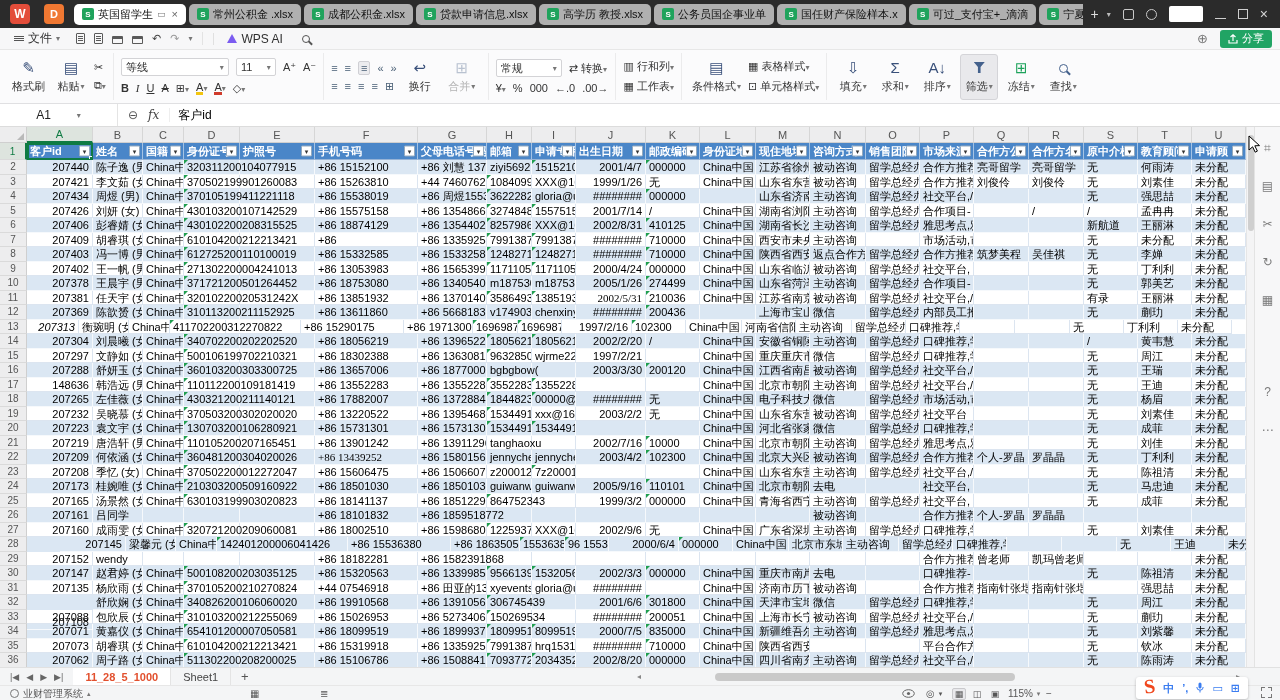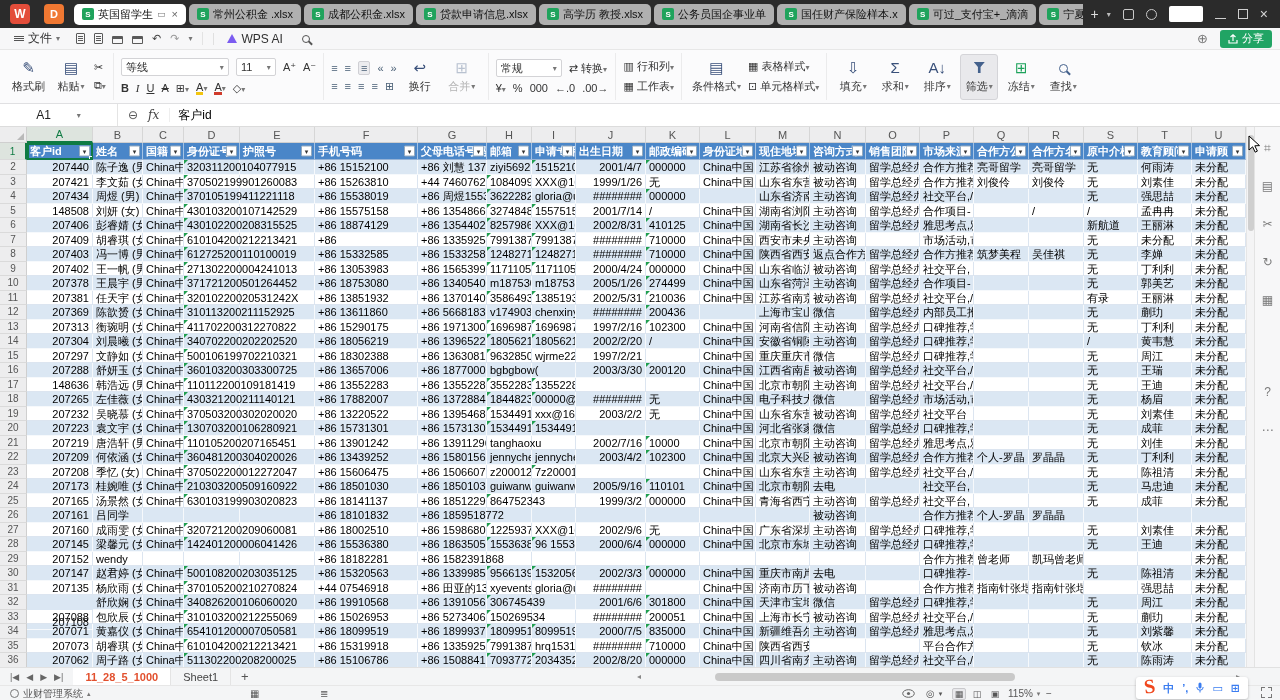--- a/index.html
+++ b/index.html
@@ -540,21 +540,21 @@
           <div class="cell" style="width: 54px;">留学总经办</div>
           <div class="cell" style="width: 54px;">社交平台,/</div>
           <div class="cell" style="width: 55px;"></div>
           <div class="cell" style="width: 55px;"></div>
           <div class="cell" style="width: 54px;">无</div>
           <div class="cell" style="width: 54px;">强思喆</div>
           <div class="cell" style="width: 54px;">未分配</div>
         </div>
         <div class="g-row">
           <div class="rn">5</div>
-          <div class="cell num" style="width: 66px;">148508</div>
+          <div class="cell num" style="width: 66px;">207426</div>
           <div class="cell" style="width: 50px;">刘妍 (女)</div>
           <div class="cell" style="width: 41px;">China中国</div>
           <div class="cell ovf tri" style="width: 56px;">430103200107142529</div>
           <div class="cell" style="width: 75px;"></div>
           <div class="cell" style="width: 103px;">+86 15575158</div>
           <div class="cell" style="width: 69px;">+86 1354866895</div>
           <div class="cell tri" style="width: 45px;">327484864</div>
           <div class="cell tri" style="width: 44px;">155751588</div>
           <div class="cell num" style="width: 70px;">2001/7/14</div>
           <div class="cell" style="width: 54px;">/</div>
@@ -693,21 +693,21 @@
           <div class="rn">11</div>
           <div class="cell num" style="width: 66px;">207381</div>
           <div class="cell" style="width: 50px;">任天宇 (女</div>
           <div class="cell" style="width: 41px;">China中国</div>
           <div class="cell ovf tri" style="width: 56px;">32010220020531242X</div>
           <div class="cell" style="width: 75px;"></div>
           <div class="cell" style="width: 103px;">+86 13851932</div>
           <div class="cell" style="width: 69px;">+86 1370140948</div>
           <div class="cell tri" style="width: 45px;">3586493</div>
           <div class="cell tri" style="width: 44px;">1385193 26</div>
-          <div class="cell num" style="width: 70px;">2002/5/31</div>
+          <div class="cell num" style="width: 70px; font-family: Liberation Serif, serif;">2002/5/31</div>
           <div class="cell tri" style="width: 54px;">210036</div>
           <div class="cell" style="width: 56px;">China中国</div>
           <div class="cell" style="width: 54px;">江苏省南京</div>
           <div class="cell" style="width: 56px;">被动咨询</div>
           <div class="cell" style="width: 54px;">留学总经办</div>
           <div class="cell" style="width: 54px;">社交平台,/</div>
           <div class="cell" style="width: 55px;"></div>
           <div class="cell" style="width: 55px;"></div>
           <div class="cell" style="width: 54px;">有录</div>
           <div class="cell" style="width: 54px;">王丽淋</div>
@@ -732,21 +732,21 @@
           <div class="cell" style="width: 54px;">留学总经办</div>
           <div class="cell" style="width: 54px;">内部员工推</div>
           <div class="cell" style="width: 55px;"></div>
           <div class="cell" style="width: 55px;"></div>
           <div class="cell" style="width: 54px;">无</div>
           <div class="cell" style="width: 54px;">蒯玏</div>
           <div class="cell" style="width: 54px;">未分配</div>
         </div>
         <div class="g-row">
           <div class="rn">13</div>
-          <div class="cell num" style="width: 66px;">207313</div>
+          <div class="cell num" style="width: 52px; font-style: italic;">207313</div>
           <div class="cell" style="width: 50px;">衡琬明 (女</div>
           <div class="cell" style="width: 41px;">China中国</div>
           <div class="cell ovf tri" style="width: 56px;">411702200312270822</div>
           <div class="cell" style="width: 75px;"></div>
           <div class="cell" style="width: 103px;">+86 15290175</div>
           <div class="cell" style="width: 69px;">+86 1971300890</div>
           <div class="cell tri" style="width: 45px;">169698712</div>
           <div class="cell tri" style="width: 44px;">169698712</div>
           <div class="cell num" style="width: 70px;">1997/2/16</div>
           <div class="cell tri" style="width: 54px;">102300</div>
@@ -953,21 +953,21 @@
           <div class="cell" style="width: 54px;">刘佳</div>
           <div class="cell" style="width: 54px;">未分配</div>
         </div>
         <div class="g-row band">
           <div class="rn">22</div>
           <div class="cell num" style="width: 66px;">207209</div>
           <div class="cell" style="width: 50px;">何依涵 (女</div>
           <div class="cell" style="width: 41px;">China中国</div>
           <div class="cell ovf tri" style="width: 56px;">360481200304020026</div>
           <div class="cell" style="width: 75px;"></div>
-          <div class="cell" style="width: 103px;">+86 13439252</div>
+          <div class="cell" style="width: 103px; font-family: Liberation Serif, serif;">+86 13439252</div>
           <div class="cell" style="width: 69px;">+86 1580156591</div>
           <div class="cell" style="width: 45px;">jennychen</div>
           <div class="cell" style="width: 44px;">jennychen(</div>
           <div class="cell num" style="width: 70px;">2003/4/2</div>
           <div class="cell tri" style="width: 54px;">102300</div>
           <div class="cell" style="width: 56px;">China中国</div>
           <div class="cell" style="width: 54px;">北京大兴区</div>
           <div class="cell" style="width: 56px;">被动咨询</div>
           <div class="cell" style="width: 54px;">留学总经办</div>
           <div class="cell" style="width: 54px;">合作方推荐</div>
@@ -1092,21 +1092,21 @@
           <div class="cell" style="width: 54px;">留学总经办</div>
           <div class="cell" style="width: 54px;">口碑推荐,学</div>
           <div class="cell" style="width: 55px;"></div>
           <div class="cell" style="width: 55px;"></div>
           <div class="cell" style="width: 54px;">无</div>
           <div class="cell" style="width: 54px;">刘素佳</div>
           <div class="cell" style="width: 54px;">未分配</div>
         </div>
         <div class="g-row band">
           <div class="rn">28</div>
-          <div class="cell num" style="width: 66px;">207145</div>
+          <div class="cell num" style="width: 66px; margin-left: 33px;">207145</div>
           <div class="cell" style="width: 50px;">梁馨元 (女</div>
           <div class="cell" style="width: 41px;">China中国</div>
           <div class="cell ovf tri" style="width: 56px;">142401200006041426</div>
           <div class="cell" style="width: 75px;"></div>
           <div class="cell" style="width: 103px;">+86 15536380</div>
           <div class="cell" style="width: 69px;">+86 1863505000</div>
           <div class="cell tri" style="width: 45px;">15536380</div>
           <div class="cell tri" style="width: 44px;">96 1553638</div>
           <div class="cell num" style="width: 70px;">2000/6/4</div>
           <div class="cell tri" style="width: 54px;">000000</div>

